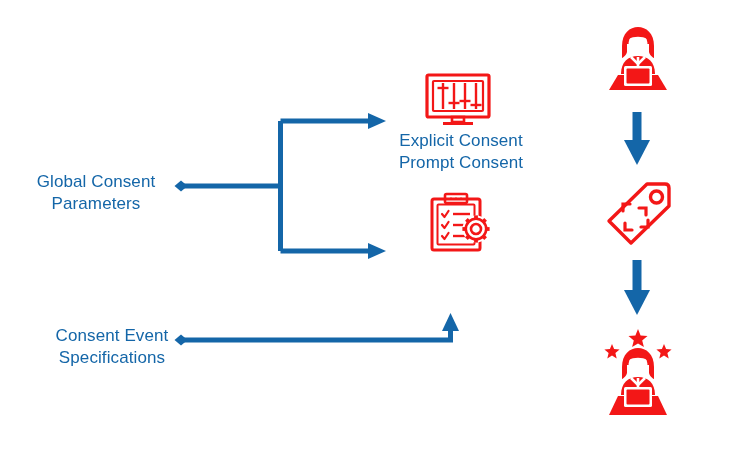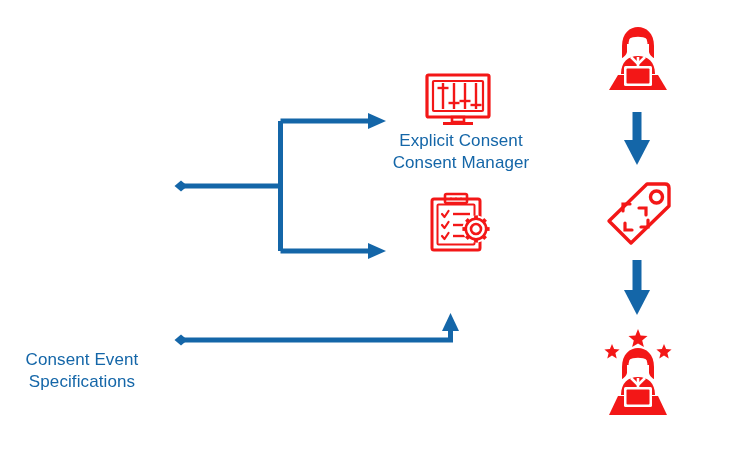--- a/index.html
+++ b/index.html
@@ -48,22 +48,24 @@
       <path d="M637,112 V145" stroke="#1466a8" stroke-width="9" fill="none"></path>
       <polygon points="637,165 624,140 650,140" fill="#1466a8"></polygon>
     </g>
 
     <g>
       <path d="M637,260 V295" stroke="#1466a8" stroke-width="9" fill="none"></path>
       <polygon points="637,315 624,290 650,290" fill="#1466a8"></polygon>
     </g>
   </svg>
 
+  <div class="lbl lbl-left" style="left:20px;top:171px;width:152px;">Global Consent
+Parameters</div>
 
-  <div class="lbl lbl-left" style="left:6px;top:325px;width:152px;margin-top:24px;">Consent Event
+  <div class="lbl lbl-left" style="left:36px;top:325px;width:152px;">Consent Event
 Specifications</div>
 
   <div class="icon-wrap" style="left:424px;top:73px;width:72px;height:54px;">
     <svg width="72" height="54" viewBox="0 0 72 54">
       <rect x="3" y="2" width="62" height="42" rx="1.5" fill="none" stroke="#f31717" stroke-width="3.2"></rect>
       <rect x="9" y="8" width="50" height="30" rx="1" fill="none" stroke="#f31717" stroke-width="2.2"></rect>
 
       <line x1="19" y1="10" x2="19" y2="36" stroke="#f31717" stroke-width="2.4"></line>
       <line x1="13.5" y1="15" x2="24.5" y2="15" stroke="#f31717" stroke-width="2.4"></line>
       <line x1="30" y1="10" x2="30" y2="36" stroke="#f31717" stroke-width="2.4"></line>
@@ -72,21 +74,21 @@
       <line x1="35.5" y1="28" x2="46.5" y2="28" stroke="#f31717" stroke-width="2.4"></line>
       <line x1="52" y1="10" x2="52" y2="36" stroke="#f31717" stroke-width="2.4"></line>
       <line x1="46.5" y1="32" x2="57.5" y2="32" stroke="#f31717" stroke-width="2.4"></line>
 
       <rect x="28" y="44" width="12" height="5" fill="none" stroke="#f31717" stroke-width="2.6"></rect>
       <line x1="19" y1="50.5" x2="49" y2="50.5" stroke="#f31717" stroke-width="3"></line>
     </svg>
   </div>
 
   <div class="lbl" style="left:370px;top:130px;width:182px;">Explicit Consent
-Consent Manager</div>
+Prompt Consent</div>
 
   <div class="icon-wrap" style="left:428px;top:192px;width:72px;height:62px;">
     <svg width="72" height="62" viewBox="0 0 72 62">
 
       <rect x="4" y="7" width="48" height="51" rx="2" fill="none" stroke="#f31717" stroke-width="3"></rect>
       <rect x="9.5" y="12.5" width="37" height="40" rx="1" fill="none" stroke="#f31717" stroke-width="2"></rect>
 
       <rect x="17" y="2" width="22" height="9" rx="1.5" fill="none" stroke="#f31717" stroke-width="2.6"></rect>
       <circle cx="23" cy="6.5" r="1.1" fill="#f31717"></circle>
       <circle cx="28" cy="6.5" r="1.1" fill="#f31717"></circle>

